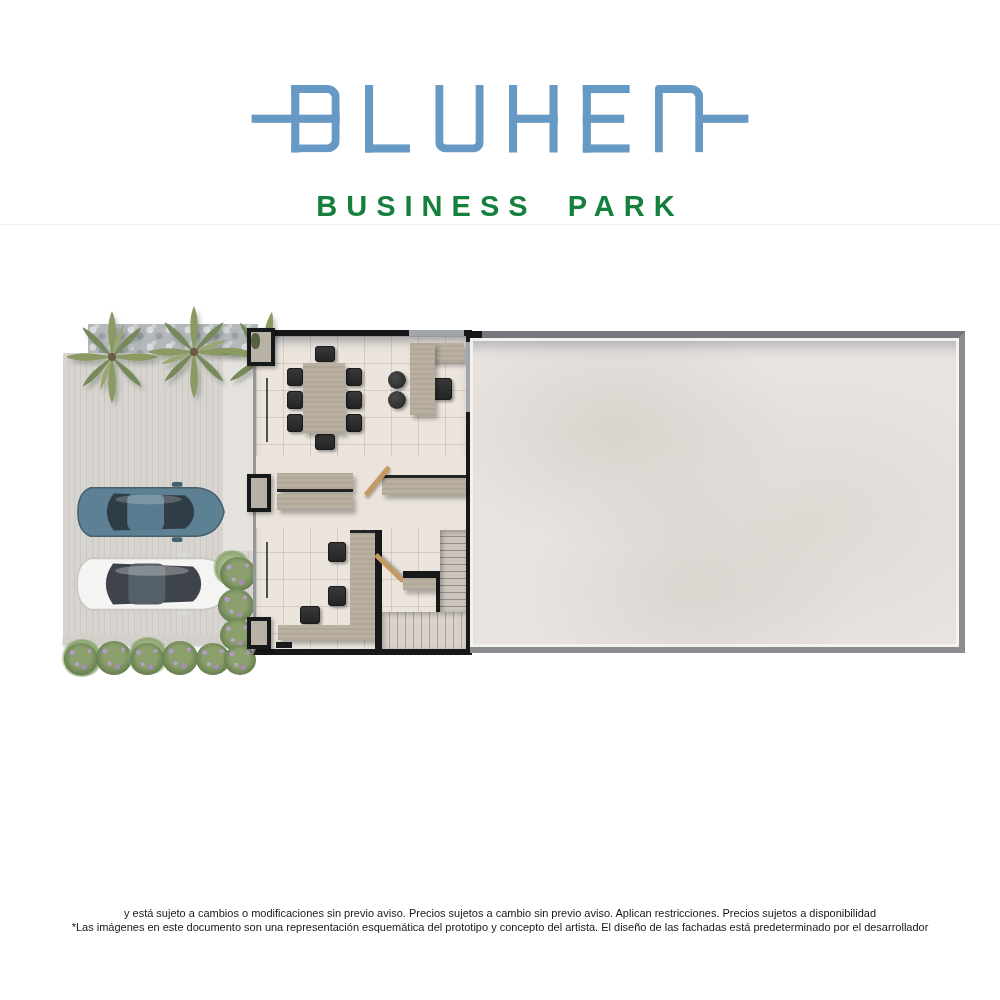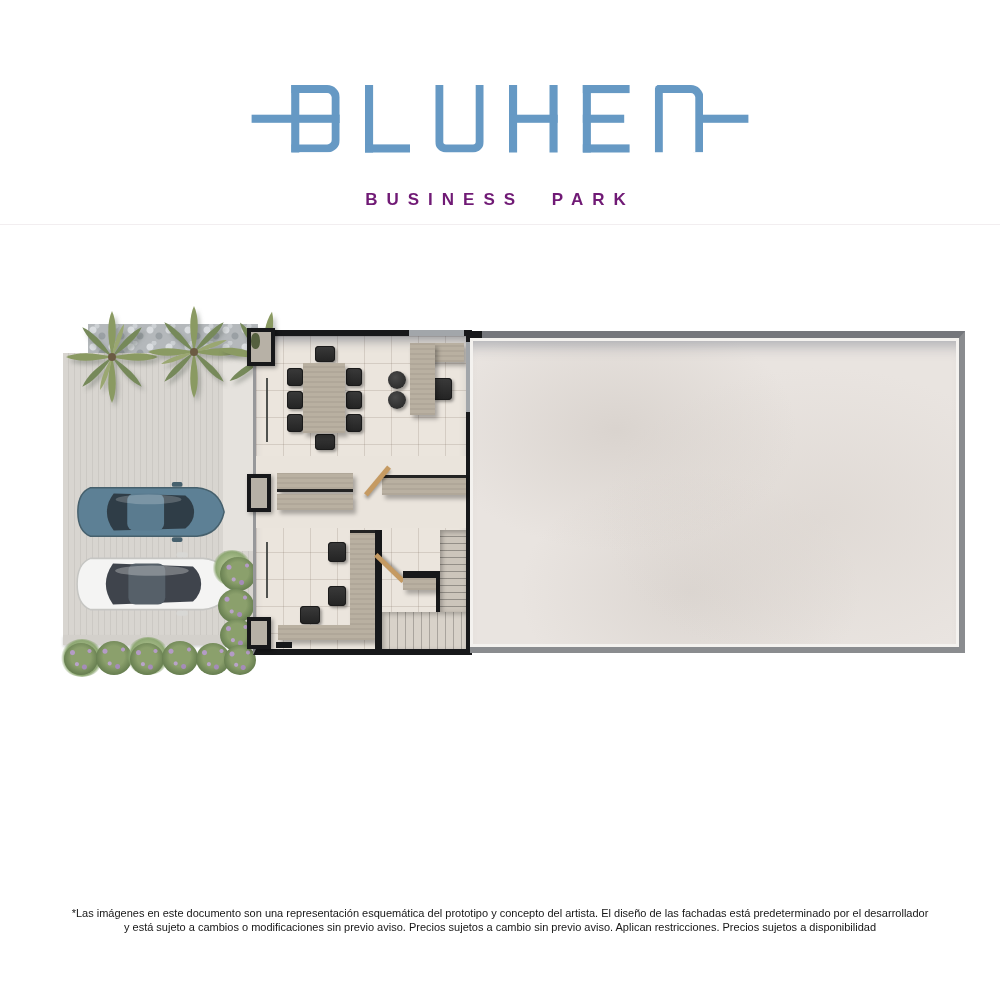--- a/index.html
+++ b/index.html
@@ -5,22 +5,22 @@
   html,body{margin:0;padding:0;background:#fff;}
   .canvas{position:relative;width:1000px;height:1000px;background:#ffffff;overflow:hidden;
           font-family:"Liberation Sans",sans-serif;}
   .sr-only{position:absolute;width:1px;height:1px;overflow:hidden;clip:rect(0 0 0 0);white-space:nowrap;}
 
   
   .wordmark{position:absolute;top:85px;left:50%;width:552px;height:75px;margin-left:-276px;
             transform:scale(.9);transform-origin:center top;}
   .lg{position:absolute;background:#6699c4;}
   .bowl{position:absolute;border:0 solid #6699c4;box-sizing:border-box;background:transparent;}
-  .tagline{position:absolute;top:190px;left:0;right:0;text-align:center;color:#701a75;
-           font-size:17px;font-weight:700;letter-spacing:9px;word-spacing:14px;}
+  .tagline{position:absolute;top:190px;left:0;right:0;text-align:center;color:#15803d;
+           font-size:29px;font-weight:700;letter-spacing:9px;word-spacing:14px;}
   .divider{position:absolute;top:224px;left:0;right:0;height:1px;background:#f2eef0;}
 
   
   .plan{position:absolute;left:60px;top:295px;width:905px;height:385px;}
   .abs{position:absolute;}
 
   .gravel{background-color:#b4b8bb;
     background-image:
       radial-gradient(circle at 5px 6px,  #dadde0 3px, transparent 4px),
       radial-gradient(circle at 14px 12px,#9aa0a4 3px, transparent 4px),
@@ -273,17 +273,17 @@
       <div class="abs wood" style="left:147px;top:242px;width:33px;height:12px;"></div>
       <div class="abs stairs-v" style="left:184px;top:194px;width:26px;height:82px;"></div>
       <div class="abs stairs-h" style="left:126px;top:276px;width:84px;height:37px;"></div>
     </div>
 
     <div class="abs patio" style="left:410px;top:36px;width:495px;height:322px;"></div>
     <div class="abs wallseg" style="left:410px;top:36px;width:12px;height:7px;"></div>
   </div>
 
   <div class="disclaimer">
+    <div>y está sujeto a cambios o modificaciones sin previo aviso. Precios sujetos a cambio sin previo aviso. Aplican restricciones. Precios sujetos a disponibilidad</div>
     <div>*Las imágenes en este documento son una representación esquemática del prototipo y concepto del artista. El diseño de las  fachadas está predeterminado por el desarrollador</div>
-    <div>y está sujeto a cambios o modificaciones sin previo aviso. Precios sujetos a cambio sin previo aviso. Aplican restricciones. Precios sujetos a disponibilidad</div>
   </div>
 
 </div>
 
 </body></html>

